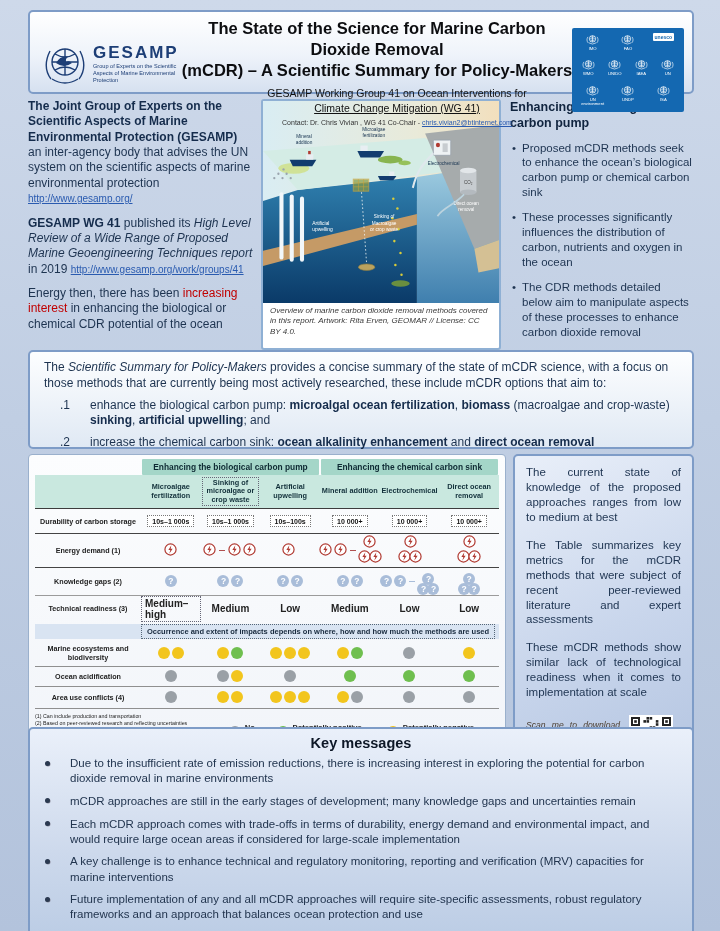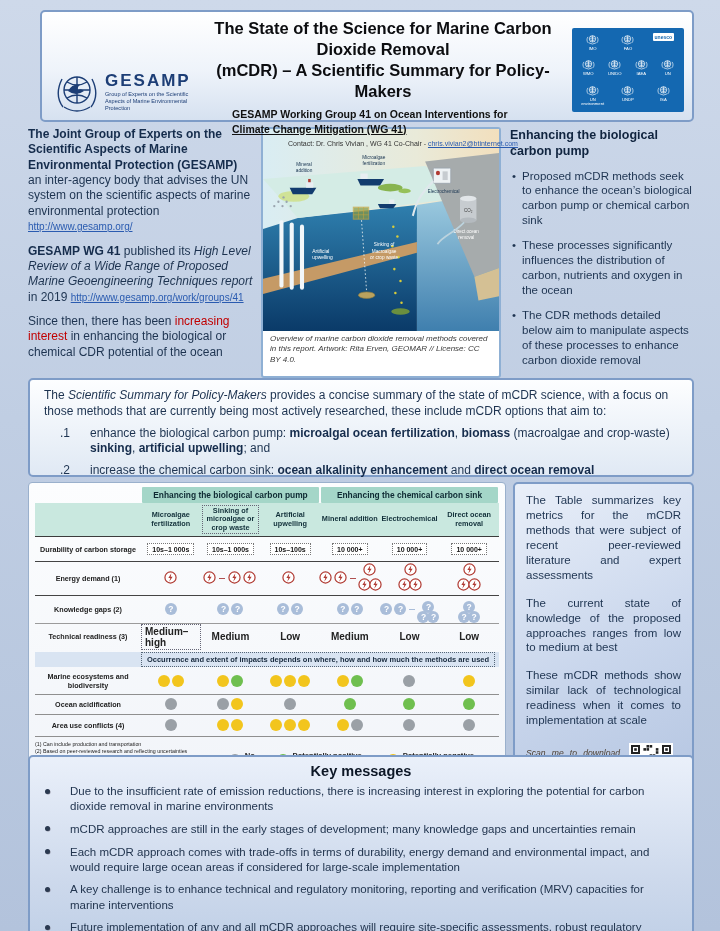--- a/index.html
+++ b/index.html
@@ -3,25 +3,25 @@
 <meta charset="utf-8">
 <style>
   html,body{margin:0;padding:0;}
   body{width:720px;height:931px;font-family:"Liberation Sans",sans-serif;}
   .poster{width:720px;height:931px;box-sizing:border-box;padding:10px 26px 6px 28px;
     display:flex;flex-direction:column;gap:5px;
     background:linear-gradient(180deg,#ced9ea 0%,#c0cee3 45%,#b3c3dc 100%);}
   .panel{border:2px solid #7e9cc7;border-radius:5px;box-sizing:border-box;}
 
   
-  .header{height:112px;position:relative;flex:0 0 auto;
-    background:linear-gradient(180deg,#ffffff 0%,#eef3fa 55%,#d6e1f0 100%);margin-left:12px;}
+  .header{height:84px;position:relative;flex:0 0 auto;
+    background:linear-gradient(180deg,#ffffff 0%,#eef3fa 55%,#d6e1f0 100%);}
   .title{margin:6px 118px 0 150px;text-align:center;font-size:16.5px;line-height:1.28;
     font-weight:bold;color:#0c0d10;}
-  .subtitle{margin:5px 118px 0 190px;text-align:left;font-size:10.5px;font-weight:bold;color:#111;line-height:1.35;}
+  .subtitle{margin:5px 118px 0 190px;text-align:center;font-size:10.5px;font-weight:normal;color:#111;line-height:1.35;}
   .subtitle .u2{text-decoration:underline;}
   .contact{margin:4px 118px 0 190px;text-align:center;font-size:7px;color:#333;}
   .contact a{color:#2a5bb0;}
   .gesamp{position:absolute;left:12px;bottom:5px;display:flex;align-items:center;gap:5px;}
   .gesamp-name{font-size:17px;font-weight:bold;letter-spacing:2px;color:#1d3e76;line-height:1;}
   .gesamp-tag{font-size:5.6px;color:#1d3e76;width:92px;line-height:1.2;margin-top:2px;}
   .un-panel{position:absolute;right:8px;top:16px;width:112px;height:84px;background:#1468b1;
     border-radius:2px;display:flex;flex-direction:column;justify-content:space-around;padding:2px 3px;box-sizing:border-box;}
   .un-row{display:flex;justify-content:space-around;align-items:flex-start;}
   .un-item{display:flex;flex-direction:column;align-items:center;width:24px;}
@@ -249,21 +249,21 @@
   <section class="intro">
     <div class="intro-left">
       <p>
         <span class="b">The Joint Group of Experts on the Scientific Aspects of Marine Environmental Protection (GESAMP)</span><span> an inter-agency body that advises the UN system on the scientific aspects of marine environmental protection</span><br>
         <a href="#">http://www.gesamp.org/</a>
       </p>
       <p>
         <span class="b">GESAMP WG 41</span><span> published its </span><span class="i">High Level Review of a Wide Range of Proposed Marine Geoengineering Techniques report</span><span> in 2019 </span><a href="#">http://www.gesamp.org/work/groups/41</a>
       </p>
       <p>
-        <span>Since then, there has been </span><span class="red">increasing interest</span><span> in enhancing the biological or chemical CDR potential of the ocean</span>
+        <span>Energy then, there has been </span><span class="red">increasing interest</span><span> in enhancing the biological or chemical CDR potential of the ocean</span>
       </p>
     </div>
 
     <div class="figure-panel">
       <svg class="fig-svg" viewBox="0 0 230 186" preserveAspectRatio="none">
         <defs>
           <linearGradient id="gsky" x1="0" y1="0" x2="1" y2="0">
             <stop offset="0" stop-color="#d9edf3"></stop>
               <stop offset="0.65" stop-color="#e9ead9"></stop>
               <stop offset="1" stop-color="#f2dfbd"></stop>
@@ -685,22 +685,22 @@
             </div>
             <div class="legend-item">
               <span class="dot" style="background: rgb(242, 197, 29);"></span>
               <span>Potentially negative effects</span>
             </div>
           </div>
         </div>
       </div>
     <aside class="panel sidebar">
       <div id="sidebar-paras">
+          <p>The current state of knowledge of the proposed approaches ranges from low to medium at best</p>
           <p>The Table summarizes key metrics for the mCDR methods that were subject of recent peer-reviewed literature and expert assessments</p>
-          <p>The current state of knowledge of the proposed approaches ranges from low to medium at best</p>
           <p>These mCDR methods show similar lack of technological readiness when it comes to implementation at scale</p>
         </div>
       <div class="scanrow">
         <div class="scan-text">Scan me to download the Scientific Summary for Policy-Makers</div>
         <svg id="qr" width="44" height="44" viewBox="0 0 44 44">
             <rect x="0" y="0" width="44" height="44" fill="#fff"></rect>
             <rect x="2" y="17.5" width="2.6" height="2.6" fill="#222"></rect>
             <rect x="2" y="20.6" width="2.6" height="2.6" fill="#222"></rect>
             <rect x="5.1" y="14.4" width="2.6" height="2.6" fill="#222"></rect>
             <rect x="8.2" y="14.4" width="2.6" height="2.6" fill="#222"></rect>

